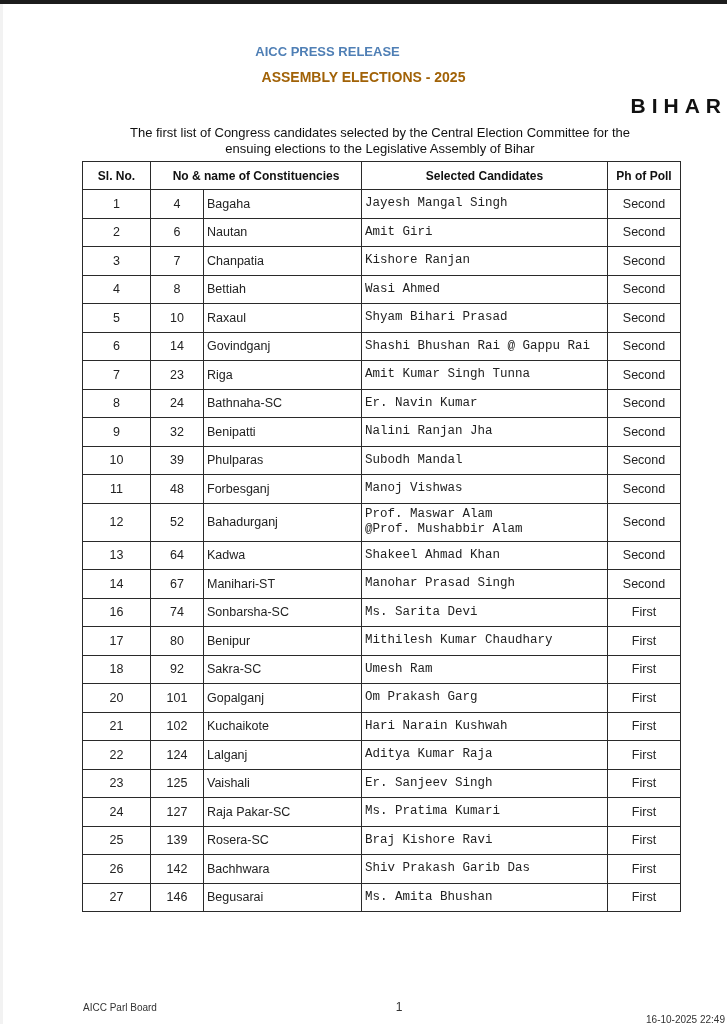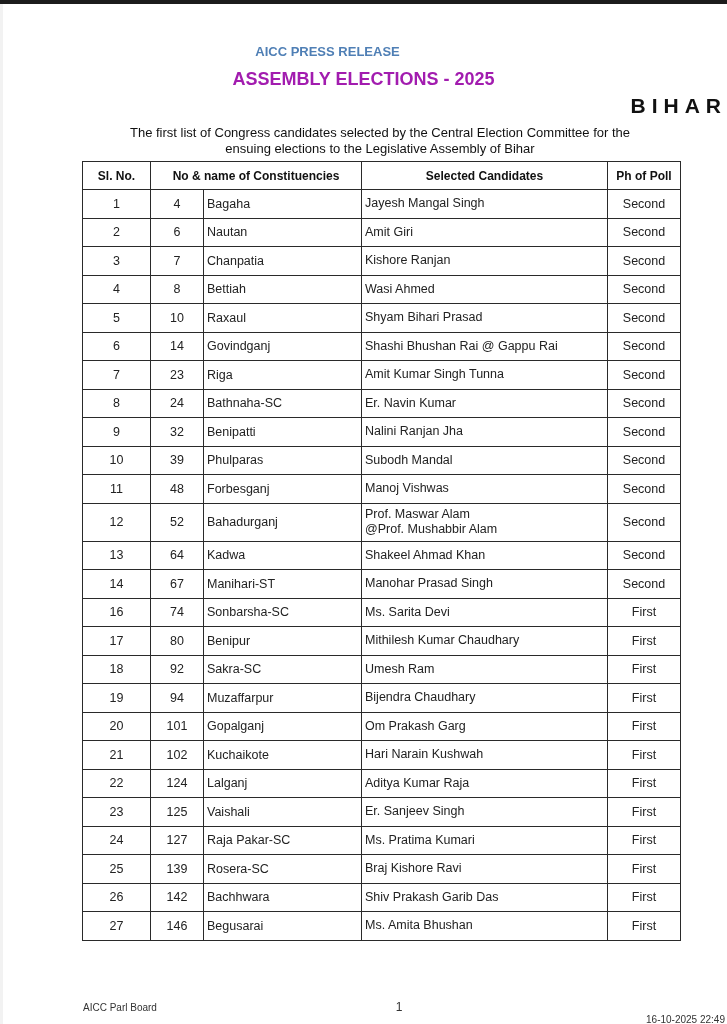--- a/index.html
+++ b/index.html
@@ -6,38 +6,38 @@
     body {
       width: 727px; height: 1024px; overflow: hidden; position: relative;
       background: #ffffff;
       font-family: "Liberation Sans", sans-serif; color: #1a1a1a;
     }
     .topbar { position: absolute; left: 0; top: 0; width: 727px; height: 4px; background: #1c1c1c; }
     .page-edge { position: absolute; left: 0; top: 4px; width: 3px; height: 1020px; background: #f2f2f2; }
     .press { position: absolute; left: 0; width: 655px; top: 44px; text-align: center;
       font-size: 13px; font-weight: bold; color: #4f7fb5; }
     .title { position: absolute; left: 0; width: 727px; top: 69px; text-align: center;
-      font-size: 18px; font-weight: bold; color: #a21caf; }
+      font-size: 14px; font-weight: bold; color: #a16207; }
     .state { position: absolute; left: 0; width: 727px; top: 94px; text-align: right;
       font-size: 21px; font-weight: bold; letter-spacing: 6px; color: #111; padding-left: 6px; box-sizing: border-box; }
     .subtitle { position: absolute; left: 40px; width: 680px; top: 125px; text-align: center;
       font-size: 13px; font-weight: normal; line-height: 16px; color: #111; }
 
     table.list {
       position: absolute; left: 82px; top: 161px; width: 598px;
       border-collapse: collapse; table-layout: fixed;
       font-size: 12.5px; color: #222; padding-left: 35px;
     }
     table.list th, table.list td { border: 1.5px solid #2a2a2a; padding: 0; }
     table.list th { height: 27px; font-weight: bold; font-size: 12px; text-align: center; color: #111; }
     table.list td { height: 27.5px; }
     td.c-sl { text-align: center; }
     td.c-no { text-align: center; }
     td.c-name { text-align: left; padding-left: 3px !important; margin-top: 45px; }
-    td.c-cand { text-align: left; padding-left: 3px !important; line-height: 15px; }
+    td.c-cand { text-align: left; padding-left: 3px !important; line-height: 15px; font-family: Liberation Mono, monospace; }
     td.c-ph { text-align: center; }
     tr.tall td { height: 37px; }
 
     .footer { position: absolute; top: 1002px; font-size: 10px; color: #333; }
     .f-left { left: 83px; }
     .f-mid { left: 0; width: 798px; text-align: center; font-size: 12px; top: 1000px; }
     .f-right { right: 2px; margin-top: 12px; }
   </style>
 </head>
 <body>
@@ -186,27 +186,20 @@
         <td class="c-ph">First</td>
       </tr>
       <tr>
         <td class="c-sl">18</td>
         <td class="c-no">92</td>
         <td class="c-name">Sakra-SC</td>
         <td class="c-cand">Umesh Ram</td>
         <td class="c-ph">First</td>
       </tr>
       <tr>
-        <td class="c-sl">19</td>
-        <td class="c-no">94</td>
-        <td class="c-name">Muzaffarpur</td>
-        <td class="c-cand">Bijendra Chaudhary</td>
-        <td class="c-ph">First</td>
-      </tr>
-      <tr>
         <td class="c-sl">20</td>
         <td class="c-no">101</td>
         <td class="c-name">Gopalganj</td>
         <td class="c-cand">Om Prakash Garg</td>
         <td class="c-ph">First</td>
       </tr>
       <tr>
         <td class="c-sl">21</td>
         <td class="c-no">102</td>
         <td class="c-name">Kuchaikote</td>

